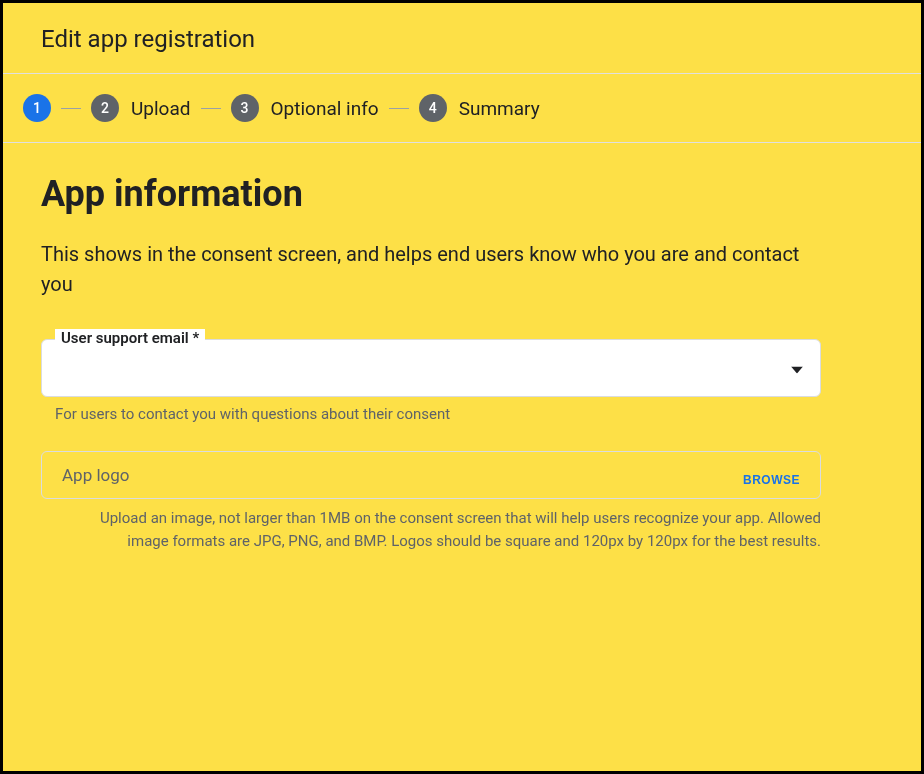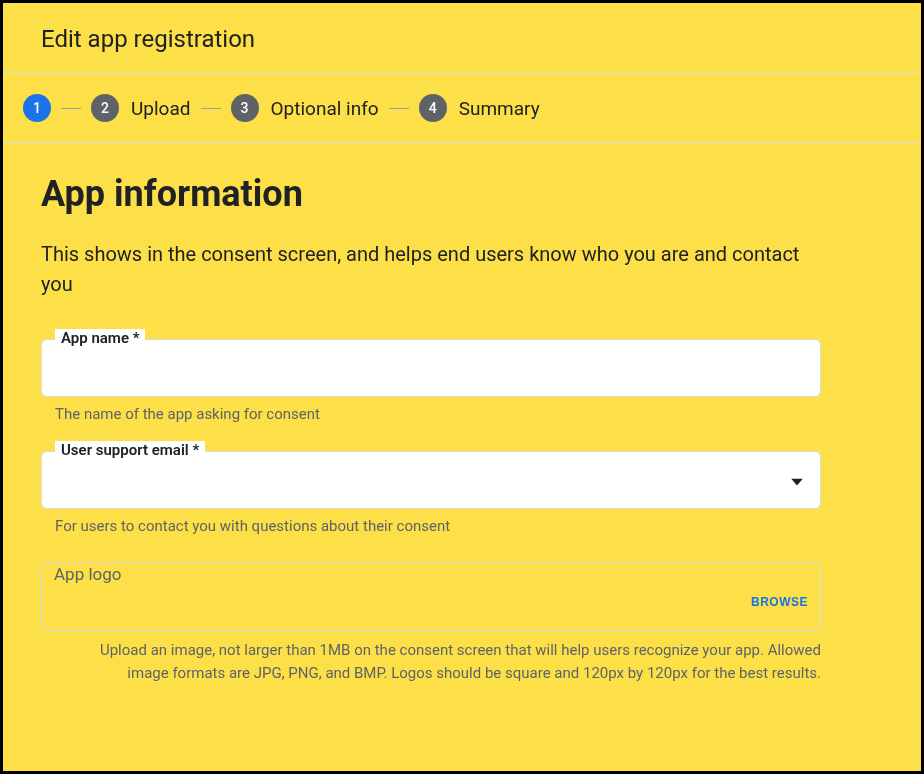--- a/index.html
+++ b/index.html
@@ -137,26 +137,27 @@
       pointer-events: none;
     }
     .helper-text {
       font-size: 15px;
       color: #5f6368;
       margin-top: 8px;
       padding-left: 14px;
     }
     .logo-field {
       max-width: 780px;
-      height: 68px;
+      height: 48px;
       border: 1px solid #dadce0;
       border-radius: 6px;
       display: flex;
+      align-items: center;
       justify-content: space-between;
-      padding: 0 12px;
+      padding: 0 20px;
     }
     .logo-label {
       font-size: 17px;
       color: #5f6368;
     }
     .browse-btn {
       font-size: 12px;
       font-weight: 600;
       color: #1a73e8;
       background: none;
@@ -206,25 +207,20 @@
       <span class="step-label">Summary</span>
     </div>
   </div>
 
   <div class="divider"></div>
 
   <div class="content">
     <h2 class="section-title">App information</h2>
     <p class="section-desc">This shows in the consent screen, and helps end users know who you are and contact you</p>
 
-    <div class="field-group">
-      <label class="field-label">App name *</label>
-      <input type="text" class="text-input" value="" style="">
-      <div class="helper-text">The name of the app asking for consent</div>
-    </div>
 
     <div class="field-group">
       <label class="field-label">User support email *</label>
       <div class="select-wrapper">
         <div class="select-input"></div>
         <span class="dropdown-icon">
           <svg width="12" height="7" viewBox="0 0 12 7">
               <path d="M0 0 L6 7 L12 0 Z" fill="#202124"></path>
             </svg>
         </span>

